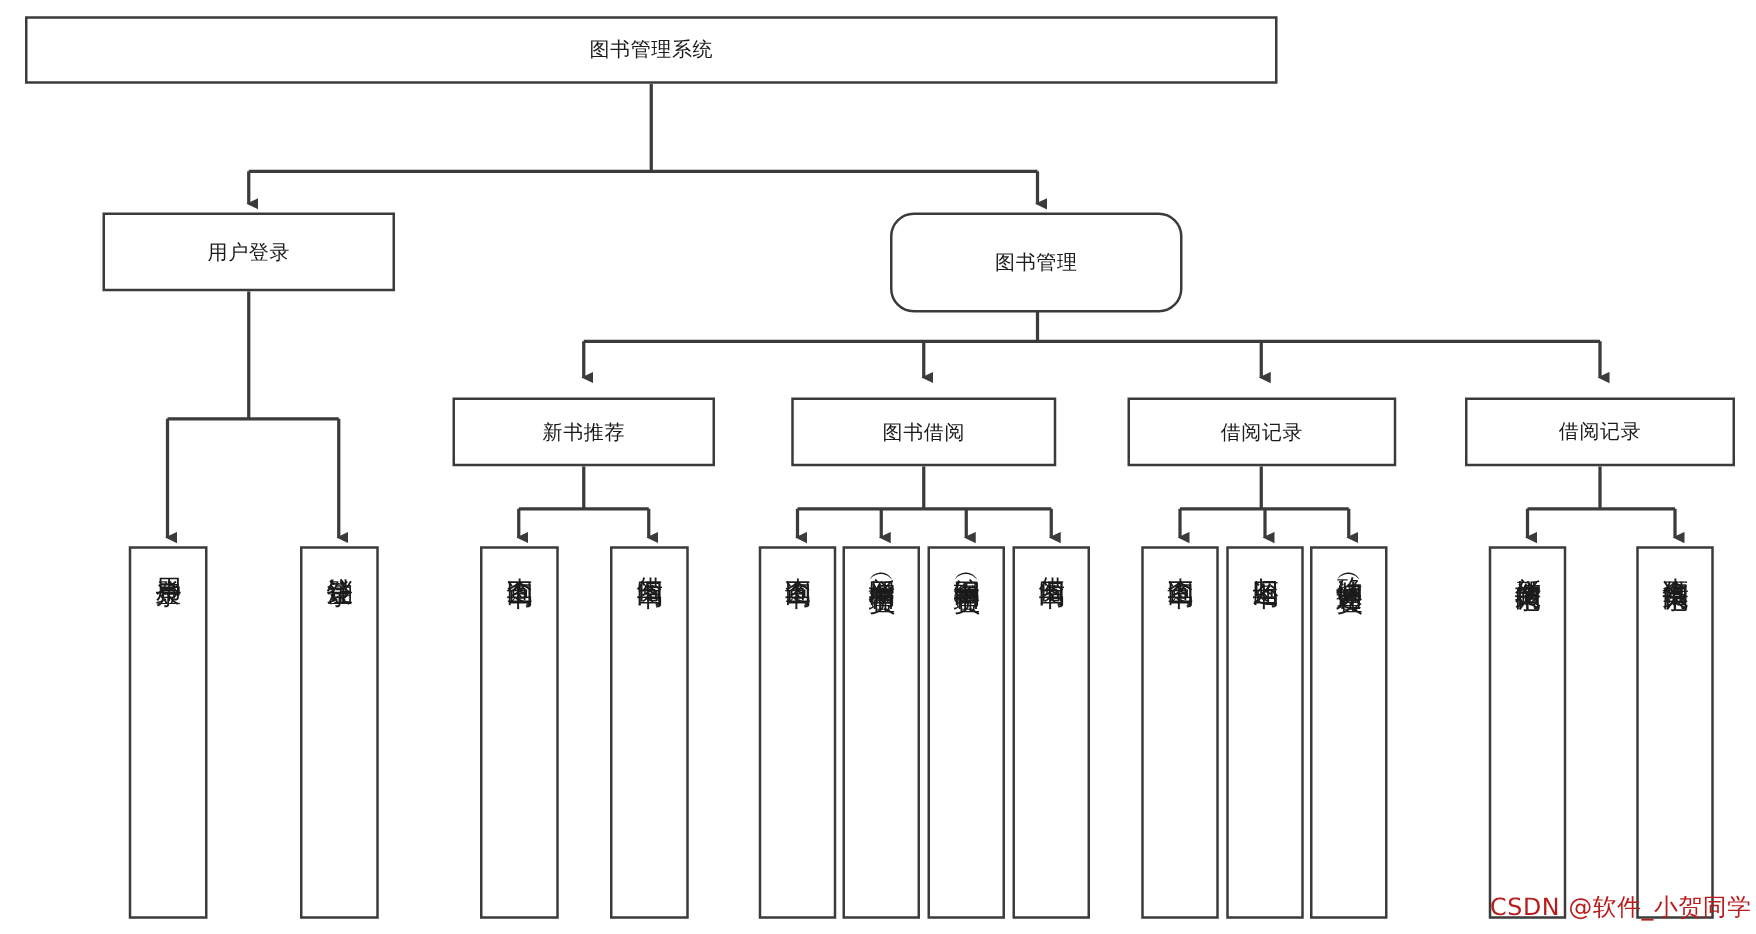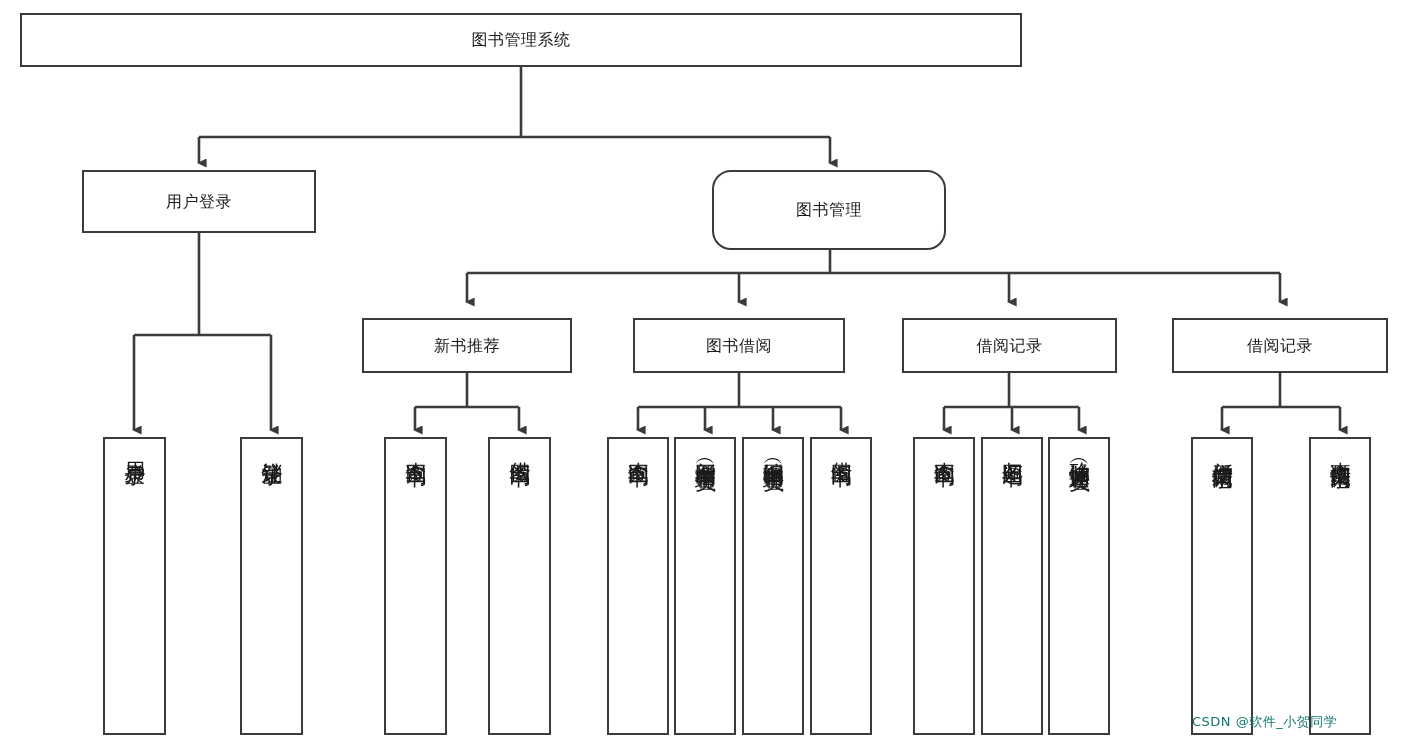--- a/index.html
+++ b/index.html
@@ -56,22 +56,22 @@
     text-orientation: upright;
     font-size: 21px;
     line-height: 1.28;
     letter-spacing: 1.5px;
     white-space: nowrap;
   }
   .watermark {
     position: absolute;
     left: 1192px;
     top: 713px;
-    font-size: 13px;
-    color: #0f766e;
+    font-size: 19px;
+    color: #b91c1c;
     white-space: nowrap;
     letter-spacing: 0.5px;
     font-family: "DejaVu Sans", "Liberation Sans", sans-serif;
     text-align: right;
   }
 </style>
 </head>
 <body>
 
 <div id="diagram-root">

